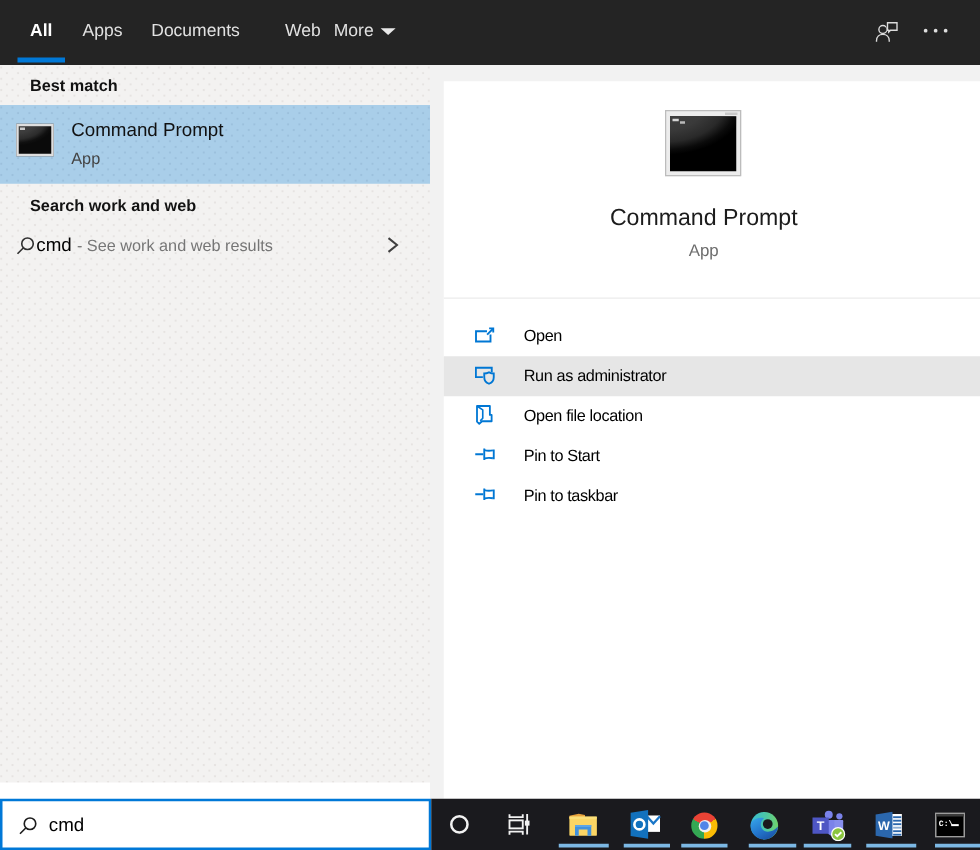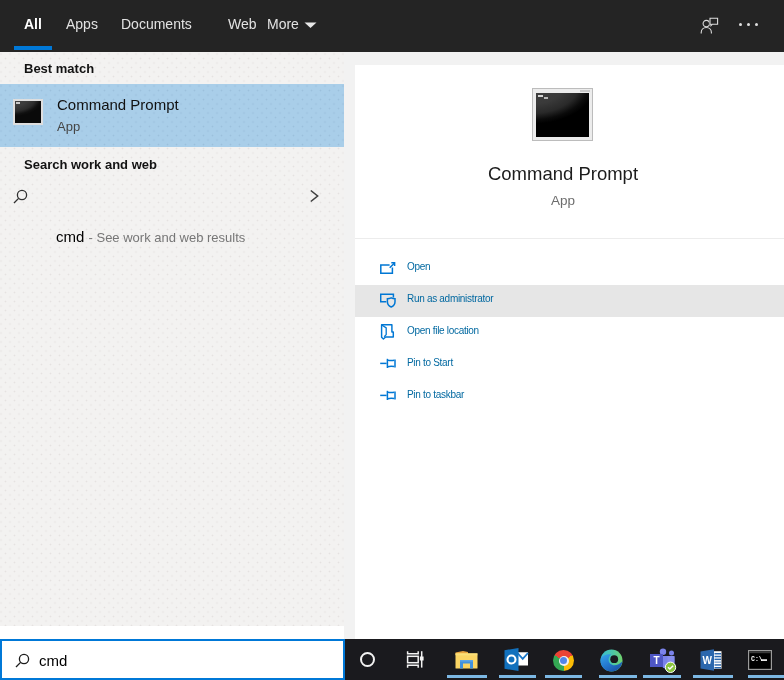--- a/index.html
+++ b/index.html
@@ -34,21 +34,21 @@
 #card { position:absolute; left:11px; top:13px; width:429px; height:574px; background:#fff; }
 #bigico { position:absolute; left:177px; top:23px; width:61px; height:53px;
   background:#ececec; border:1px solid #bcbcbc; }
 #bigico .scr { position:absolute; left:3px; top:4px; right:3px; bottom:3px; background:#000;
   background-image: radial-gradient(ellipse 155% 118% at -8% -22%, rgba(66,66,66,1) 0%, rgba(58,58,58,1) 40%, rgba(46,46,46,.9) 58%, rgba(24,24,24,.45) 70%, rgba(0,0,0,0) 78%); }
 #rtitle { position:absolute; left:0; top:98px; width:416px; text-align:center; font-size:18.5px; color:#1c1c1c; }
 #rapp { position:absolute; left:0; top:128px; width:416px; text-align:center; font-size:13.5px; color:#6d6d6d; }
 #rsep { position:absolute; left:0; top:173px; width:429px; height:1px; background:#ececec; }
 .arow { position:absolute; left:0; width:429px; height:32px; }
 .arow.hl { background:#e6e6e6; }
-.arow .txt { position:absolute; left:52px; top:8px; font-size:10px; color:#0369a1; letter-spacing:-0.3px; }
+.arow .txt { position:absolute; left:64px; top:8px; font-size:13px; color:#000000; letter-spacing:-0.3px; }
 .arow svg { position:absolute; left:25px; top:7px; }
 
 
 #sbox { position:absolute; left:0; top:639px; width:345px; height:41px; background:#fff; border:2px solid #0078d7; }
 #sbox .q { position:absolute; left:37px; top:11px; font-size:15px; color:#000; }
 
 
 #tbar { position:absolute; left:345px; top:639px; width:439px; height:41px; background:#1a1a1e; }
 .tico { position:absolute; top:0; }
 .bar { position:absolute; top:36px; height:3px; background:#7cb8e4; }
@@ -84,21 +84,21 @@
         <span class="pr"></span>
       </div>
     <div class="abs" style="left:57px;top:12px;font-size:15px;color:#111;">Command Prompt</div>
     <div class="abs" style="left:57px;top:34.5px;font-size:13px;color:#454545;">App</div>
   </div>
   <div class="h1" style="top:105px;">Search work and web</div>
   <svg class="abs" style="left:13px;top:137px;" width="15" height="15" viewBox="0 0 15 15" fill="none" stroke="#303030" stroke-width="1.3">
     <circle cx="9" cy="6" r="4.6"></circle>
     <path d="M5.6 9.4 L1 14"></path>
   </svg>
-  <div class="abs" style="left:56px;top:136px;font-size:15px;color:#000;margin-top:40px;">cmd <span style="color:#767676;font-size:13px;">- See work and web results</span></div>
+  <div class="abs" style="left:29px;top:136px;font-size:15px;color:#000;">cmd <span style="color:#767676;font-size:13px;">- See work and web results</span></div>
   <svg class="abs" style="left:308px;top:137px;" width="12" height="14" viewBox="0 0 12 14" fill="none" stroke="#3f3f3f" stroke-width="1.6">
     <path d="M2.8 1.5 L9.6 7 L2.8 12.5"></path>
   </svg>
 </div>
 
 <div id="right">
   <div id="card">
     <div id="bigico">
       <div class="scr">
         <span class="abs" style="left:2px;top:2px;width:5px;height:2px;background:#d6d6d6;"></span>

